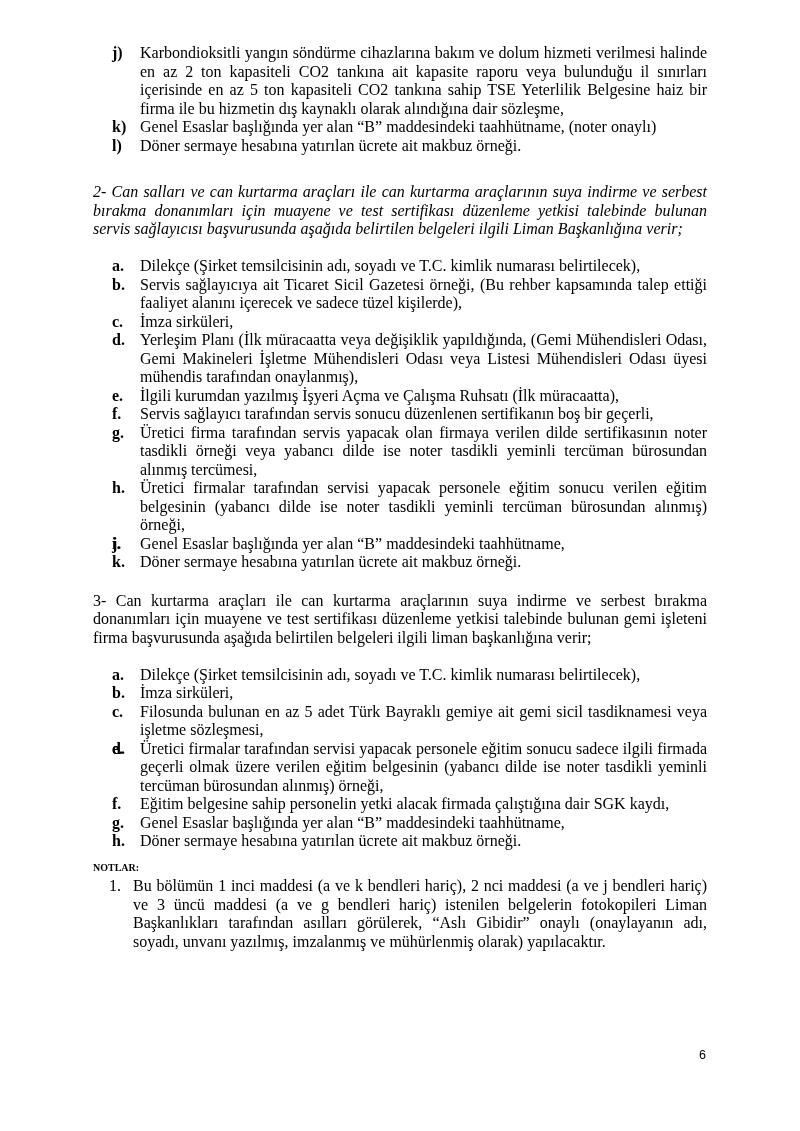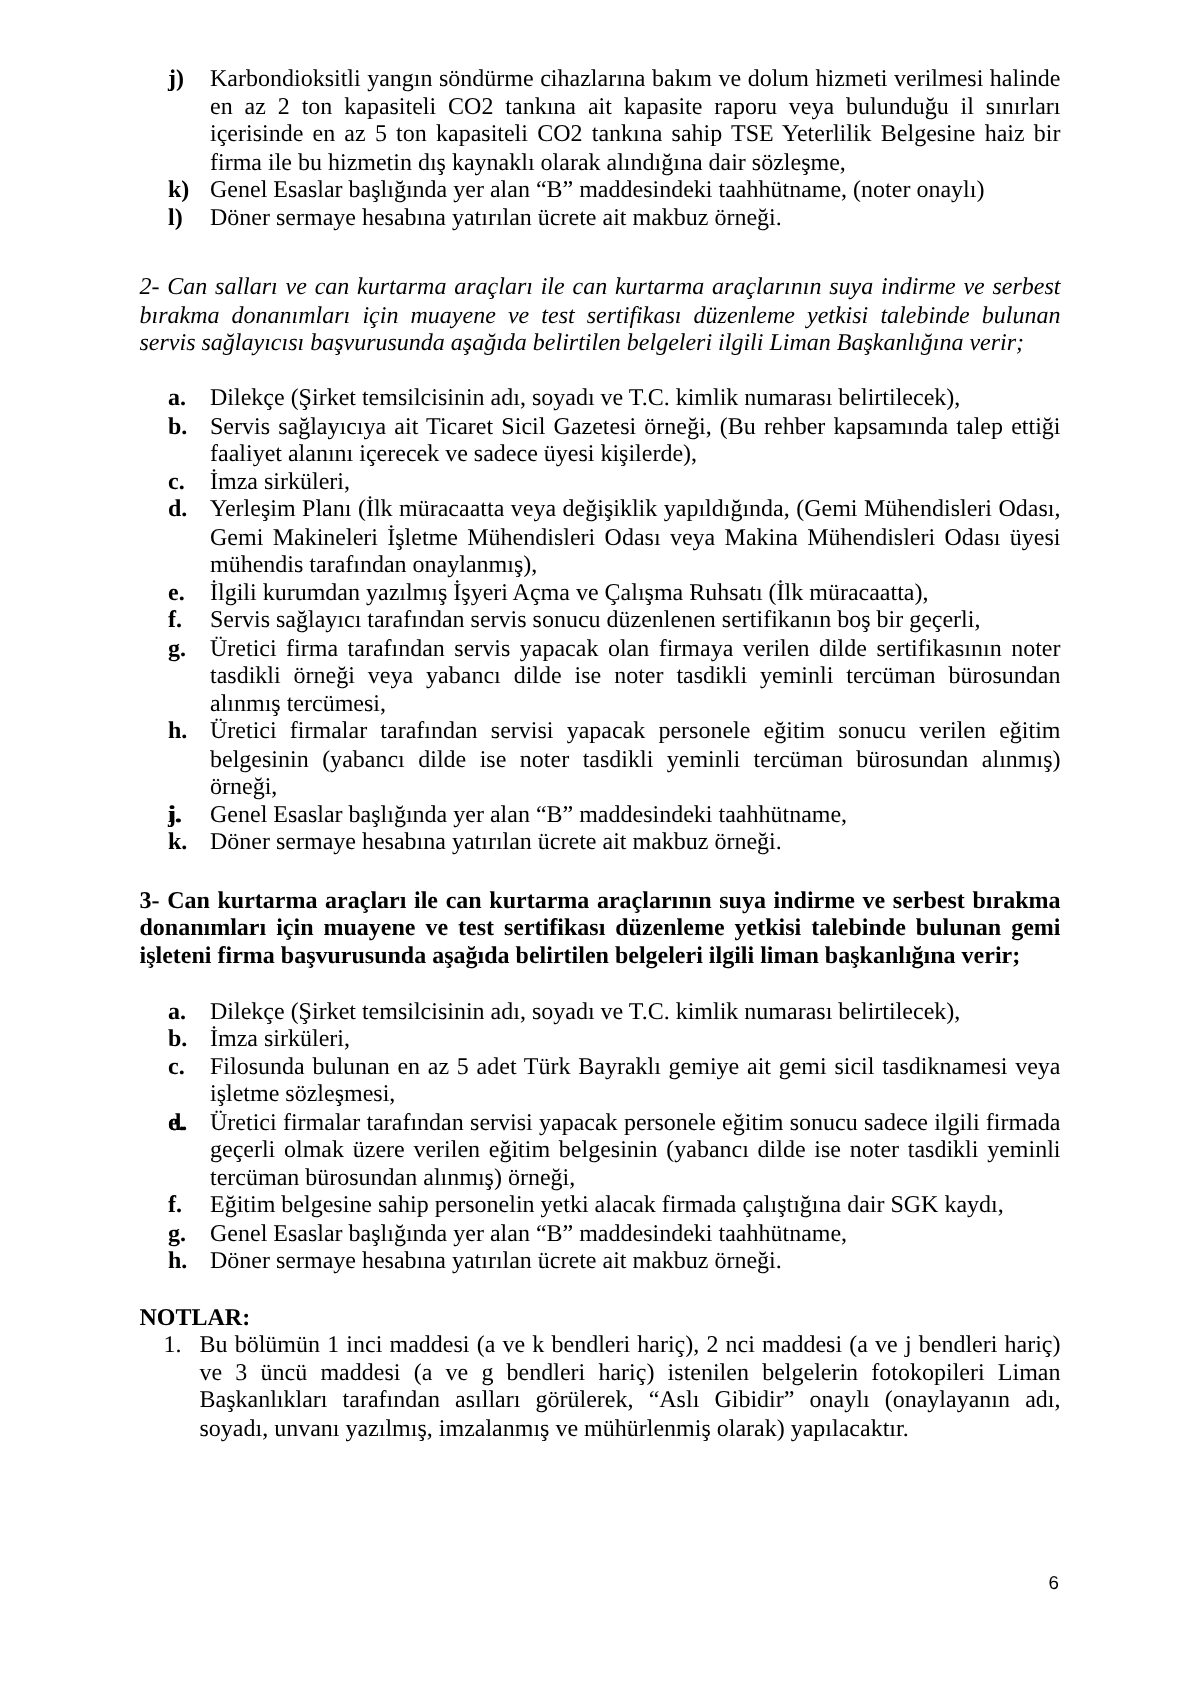--- a/index.html
+++ b/index.html
@@ -34,26 +34,26 @@
   .list li .marker {
     position: absolute;
     left: 19px;
     top: 0;
     font-weight: bold;
   }
   .para {
     margin: 0;
   }
   .para-2 { margin-top: 28px; font-style: italic; }
-  .para-3 { margin-top: 20px; font-weight: bold; }
+  .para-3 { margin-top: 20px; }
   .sub-list { margin-top: 18.5px; }
   .notes-heading {
     font-weight: bold;
-    font-size: 16px;
-    margin: 19px 0 0 0;
+    font-size: 10px;
+    margin: 8px 0 0 0;
     text-align: left;
   }
   .notes-list li {
     padding-left: 40px;
   }
   .notes-list li .marker {
     left: 16px;
     font-weight: normal;
   }
   .page-number {
@@ -86,29 +86,29 @@
   </ol>
 
   <p class="para para-2">2- Can salları ve can kurtarma araçları ile can kurtarma araçlarının suya indirme ve serbest bırakma donanımları için muayene ve test sertifikası düzenleme yetkisi talebinde bulunan servis sağlayıcısı başvurusunda aşağıda belirtilen belgeleri ilgili Liman Başkanlığına verir;</p>
   <ol class="list sub-list">
     <li>
       <span class="marker">a.</span>
       <span class="item-text">Dilekçe (Şirket temsilcisinin adı, soyadı ve T.C. kimlik numarası belirtilecek),</span>
     </li>
     <li>
       <span class="marker">b.</span>
-      <span class="item-text">Servis sağlayıcıya ait Ticaret Sicil Gazetesi örneği, (Bu rehber kapsamında talep ettiği faaliyet alanını içerecek ve sadece üyesi kişilerde),</span>
+      <span class="item-text">Servis sağlayıcıya ait Ticaret Sicil Gazetesi örneği, (Bu rehber kapsamında talep ettiği faaliyet alanını içerecek ve sadece tüzel kişilerde),</span>
     </li>
     <li>
       <span class="marker">c.</span>
       <span class="item-text">İmza sirküleri,</span>
     </li>
     <li>
       <span class="marker">d.</span>
-      <span class="item-text">Yerleşim Planı (İlk müracaatta veya değişiklik yapıldığında, (Gemi Mühendisleri Odası, Gemi Makineleri İşletme Mühendisleri Odası veya Makina Mühendisleri Odası üyesi mühendis tarafından onaylanmış),</span>
+      <span class="item-text">Yerleşim Planı (İlk müracaatta veya değişiklik yapıldığında, (Gemi Mühendisleri Odası, Gemi Makineleri İşletme Mühendisleri Odası veya Listesi Mühendisleri Odası üyesi mühendis tarafından onaylanmış),</span>
     </li>
     <li>
       <span class="marker">e.</span>
       <span class="item-text">İlgili kurumdan yazılmış İşyeri Açma ve Çalışma Ruhsatı (İlk müracaatta),</span>
     </li>
     <li>
       <span class="marker">f.</span>
       <span class="item-text">Servis sağlayıcı tarafından servis sonucu düzenlenen sertifikanın boş bir geçerli,</span>
     </li>
     <li>

